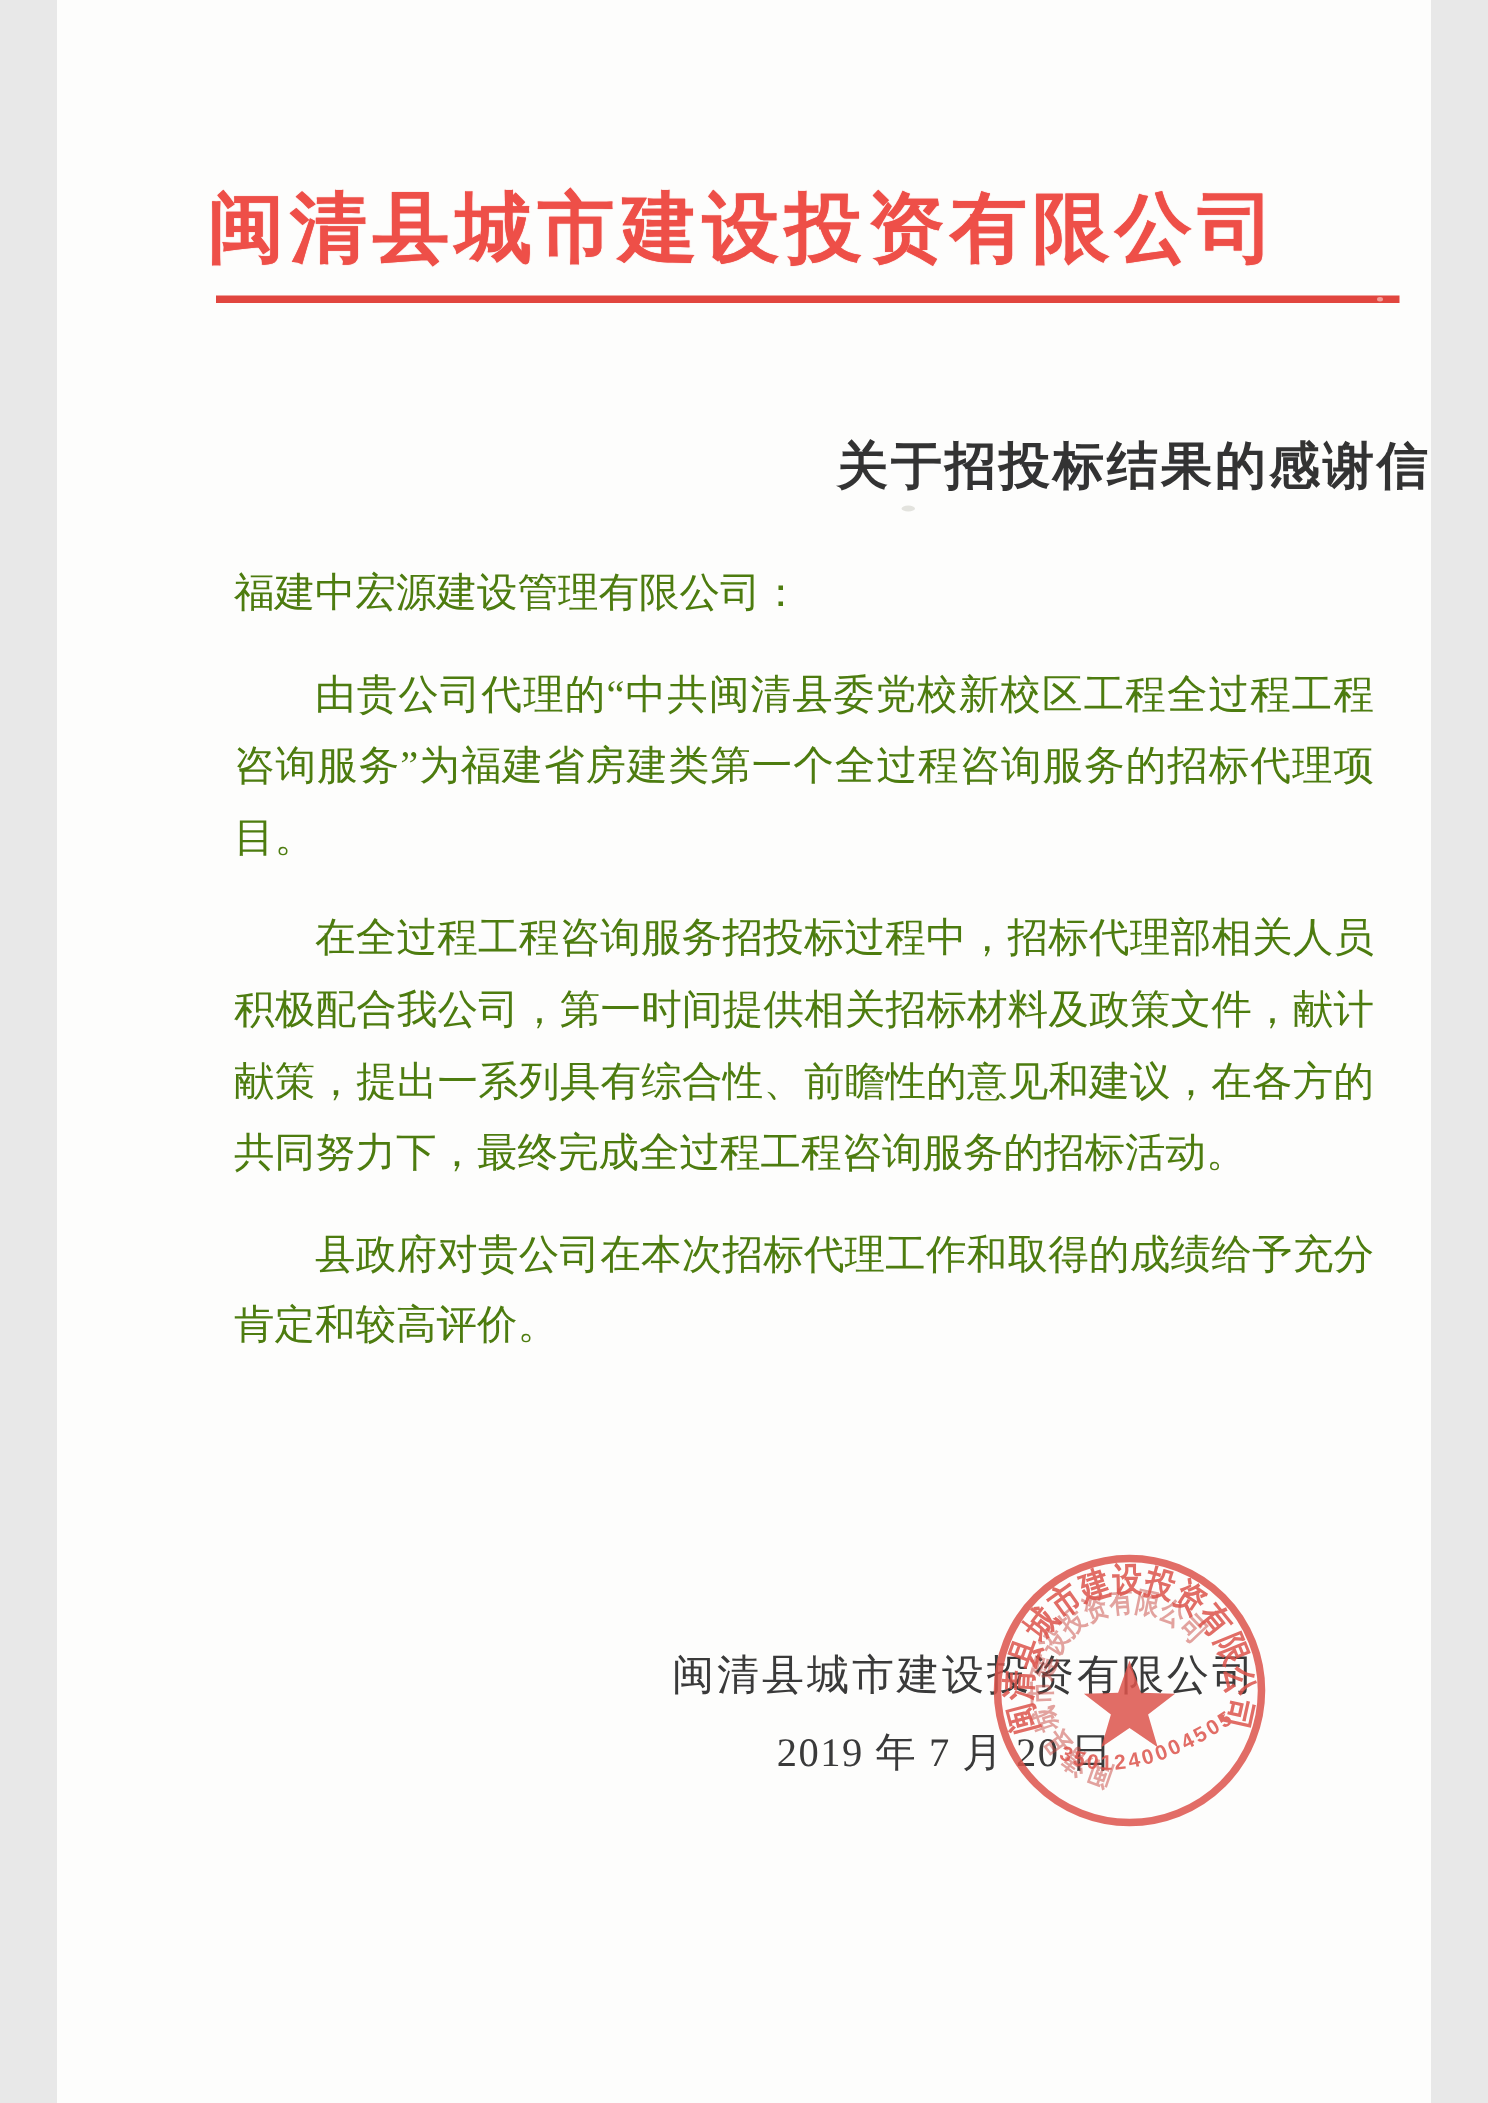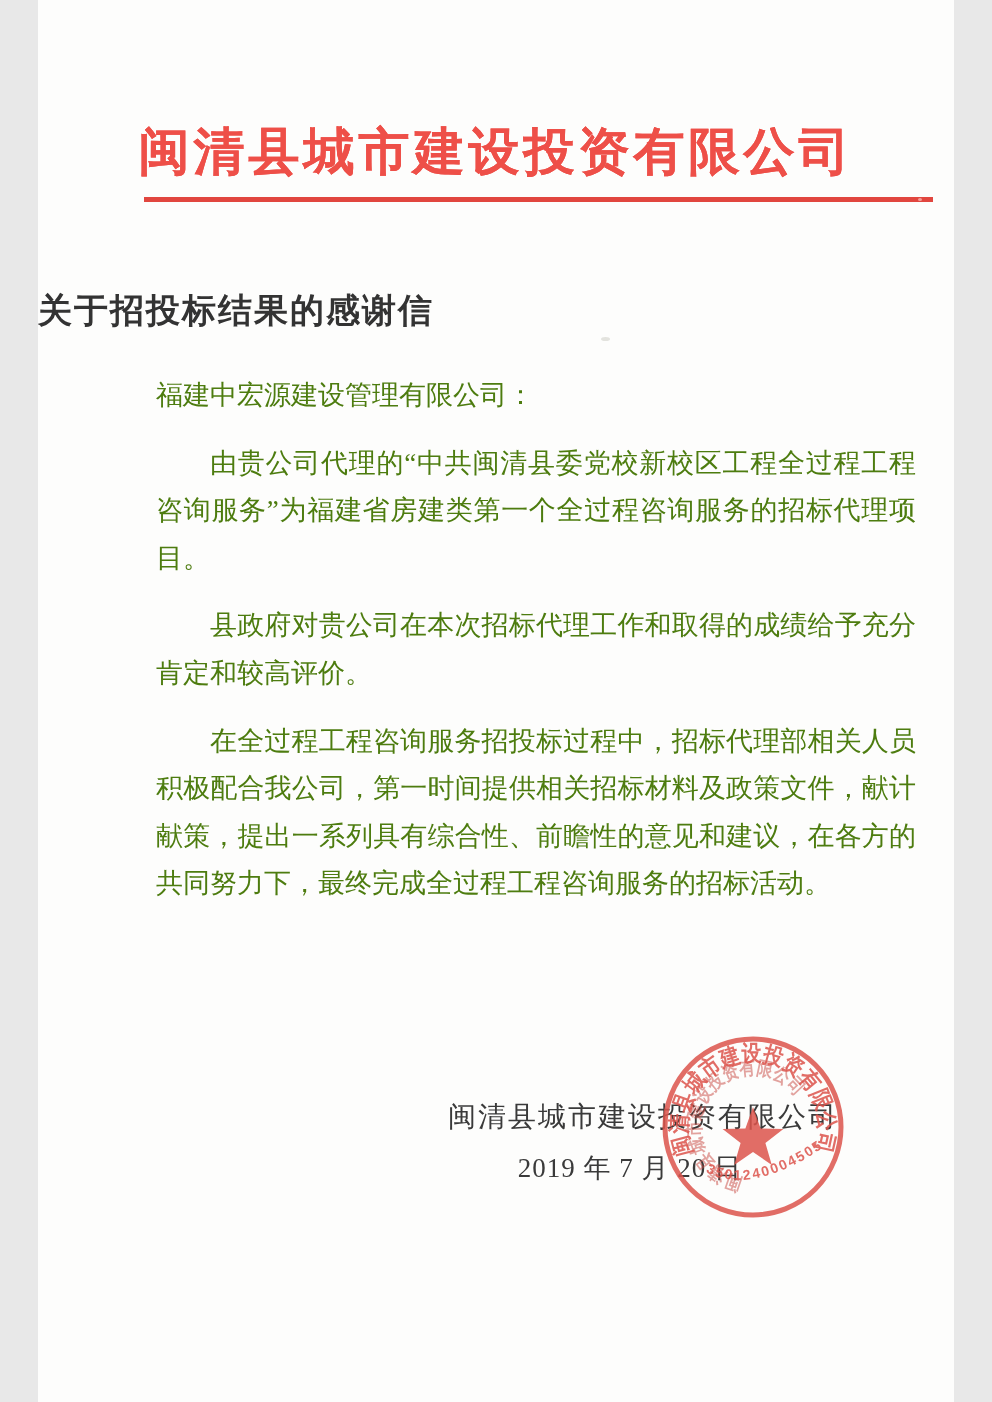--- a/index.html
+++ b/index.html
@@ -33,21 +33,21 @@
     left: 106px;
     width: 789px;
     height: 5px;
     background: #e1463f;
   }
   .doc-title {
     position: absolute;
     top: 288px;
     left: 0;
     width: 100%;
-    text-align: left;
+    text-align: right;
     font-family: "Liberation Sans", "DejaVu Sans", sans-serif;
     font-weight: 700;
     font-size: 34px;
     letter-spacing: 2px;
     color: #333;
   }
   .body-text {
     position: absolute;
     top: 372px;
     left: 118px;
@@ -96,22 +96,22 @@
 
   <div class="letterhead">闽清县城市建设投资有限公司</div>
 
   <div class="letterhead-rule"></div>
 
   <div class="doc-title">关于招投标结果的感谢信</div>
 
   <div class="body-text">
     <p class="salutation">福建中宏源建设管理有限公司：</p>
     <p class="para">由贵公司代理的“中共闽清县委党校新校区工程全过程工程咨询服务”为福建省房建类第一个全过程咨询服务的招标代理项目。</p>
+    <p class="para">在全过程工程咨询服务招投标过程中，招标代理部相关人员积极配合我公司，第一时间提供相关招标材料及政策文件，献计献策，提出一系列具有综合性、前瞻性的意见和建议，在各方的共同努力下，最终完成全过程工程咨询服务的招标活动。</p>
     <p class="para">县政府对贵公司在本次招标代理工作和取得的成绩给予充分肯定和较高评价。</p>
-    <p class="para">在全过程工程咨询服务招投标过程中，招标代理部相关人员积极配合我公司，第一时间提供相关招标材料及政策文件，献计献策，提出一系列具有综合性、前瞻性的意见和建议，在各方的共同努力下，最终完成全过程工程咨询服务的招标活动。</p>
   </div>
 
   <div class="signature">闽清县城市建设投资有限公司</div>
 
   <div class="sig-date">2019 年 7 月 20 日</div>
 
   <svg class="seal-svg" width="992" height="1402" viewBox="0 0 992 1402">
     <defs>
       <path id="sealRingPath" d="M 655.2 1154.9 A 66 66 0 1 1 774.8 1154.9" fill="none"></path>
       <path id="sealNumPath" d="M 664 1170 Q 713 1199 792 1143" fill="none"></path>

